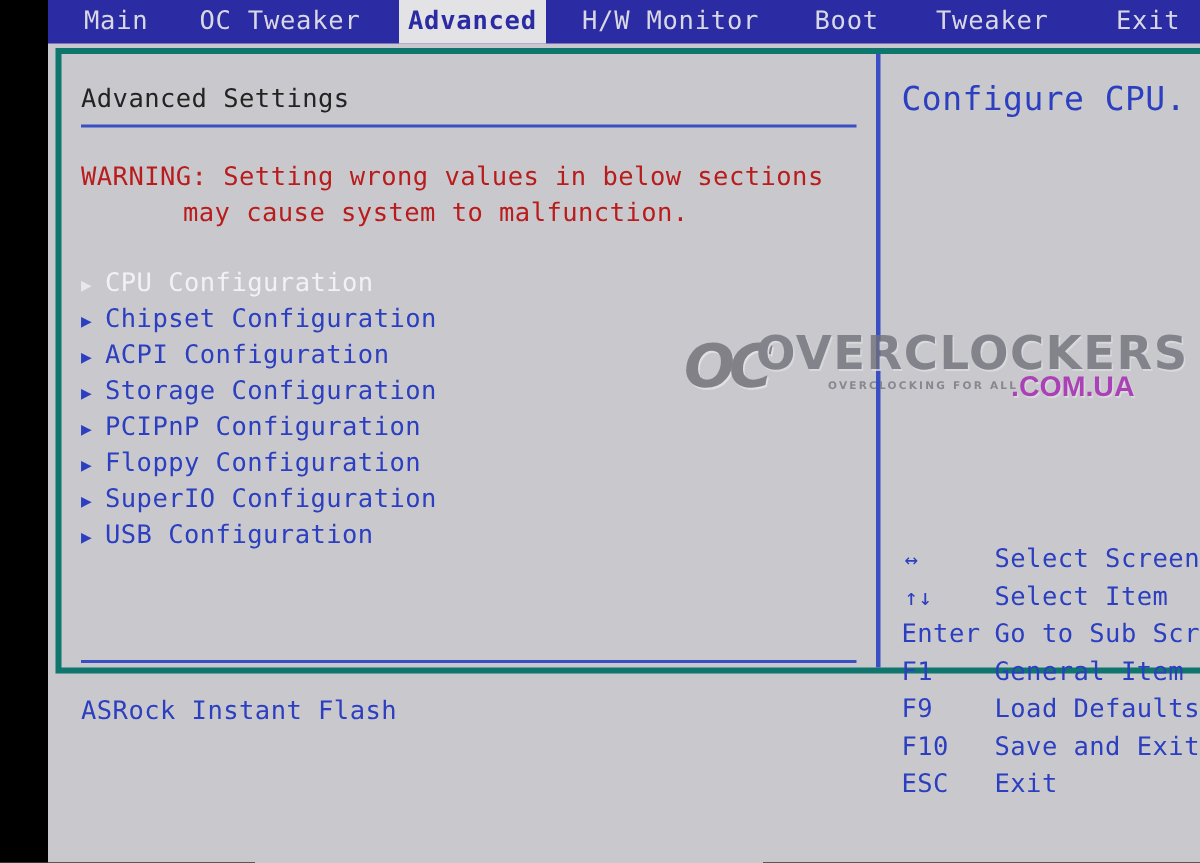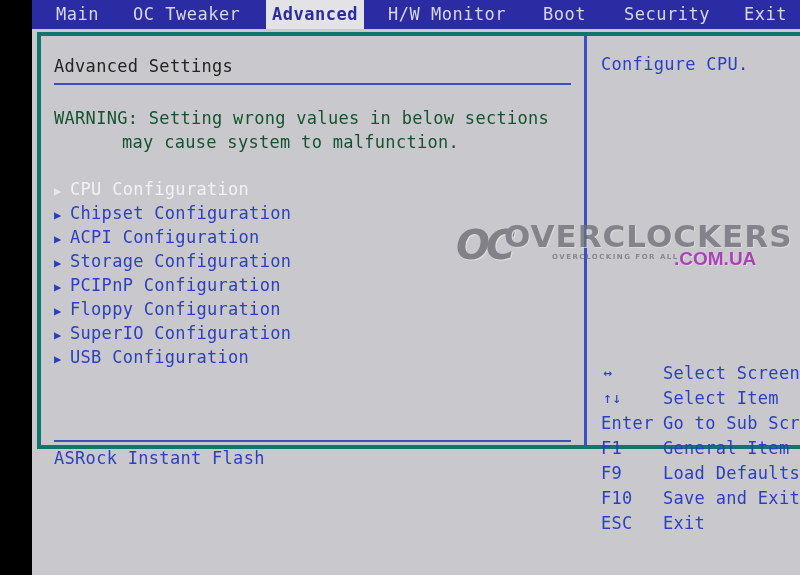--- a/index.html
+++ b/index.html
@@ -84,21 +84,21 @@
   }
   .rule {
     position: absolute;
     left: 13px;
     height: 2px;
     background: #3b4fc4;
   }
   .warn-line {
     position: absolute;
     font-size: 17px;
-    color: #14532d;
+    color: #b91c1c;
     white-space: nowrap;
     letter-spacing: 0.3px;
   }
 
   .menu-item {
     position: absolute;
     left: 13px;
     height: 22px;
     line-height: 22px;
     font-size: 17px;
@@ -135,21 +135,21 @@
     position: absolute;
     left: 546px;
     top: 0;
     width: 243px;
     height: 100%;
   }
   #help-text {
     position: absolute;
     left: 14px;
     top: 18px;
-    font-size: 17px;
+    font-size: 22px;
     color: #2b3fc0;
     white-space: nowrap;
     letter-spacing: 0.3px;
   }
   .keyrow {
     position: absolute;
     left: 0;
     width: 243px;
     height: 25px;
     line-height: 25px;
@@ -232,21 +232,21 @@
 <body>
 
 <div id="screen">
 
   <div id="tabbar">
       <div class="tab" style="left: 18px;">Main</div>
       <div class="tab active" style="left: 234px;">Advanced</div>
       <div class="tab" style="left: 95px;">OC Tweaker</div>
       <div class="tab" style="left: 350px;">H/W Monitor</div>
       <div class="tab" style="left: 505px;">Boot</div>
-      <div class="tab" style="left: 586px;">Security</div>
+      <div class="tab" style="left: 586px;">Tweaker</div>
       <div class="tab" style="left: 706px;">Exit</div>
     </div>
 
   <div id="frame">
 
     <div id="vdivide"></div>
 
     <div id="leftpanel">
 
       <div class="section-head" style="top:20px;">Advanced Settings</div>
@@ -264,21 +264,21 @@
           <div class="menu-item" style="top: 214px;"><span class="arrow">▶</span><span>Storage Configuration</span></div>
           <div class="menu-item" style="top: 238px;"><span class="arrow">▶</span><span>PCIPnP Configuration</span></div>
           <div class="menu-item" style="top: 262px;"><span class="arrow">▶</span><span>Floppy Configuration</span></div>
           <div class="menu-item" style="top: 286px;"><span class="arrow">▶</span><span>SuperIO Configuration</span></div>
           <div class="menu-item" style="top: 310px;"><span class="arrow">▶</span><span>USB Configuration</span></div>
         </div>
 
 
       <div class="rule" style="top:404px; width:517px;"></div>
 
-      <div class="link-item" style="top:412px;text-align:center;">ASRock Instant Flash</div>
+      <div class="link-item" style="top:428px;text-align:center;">ASRock Instant Flash</div>
 
     </div>
 
     <div id="rightpanel">
 
       <div id="help-text">Configure CPU.</div>
 
       <div id="keys-container">
           <div class="keyrow" style="top: 325px;">
             <span class="kcap sym">↔</span>

